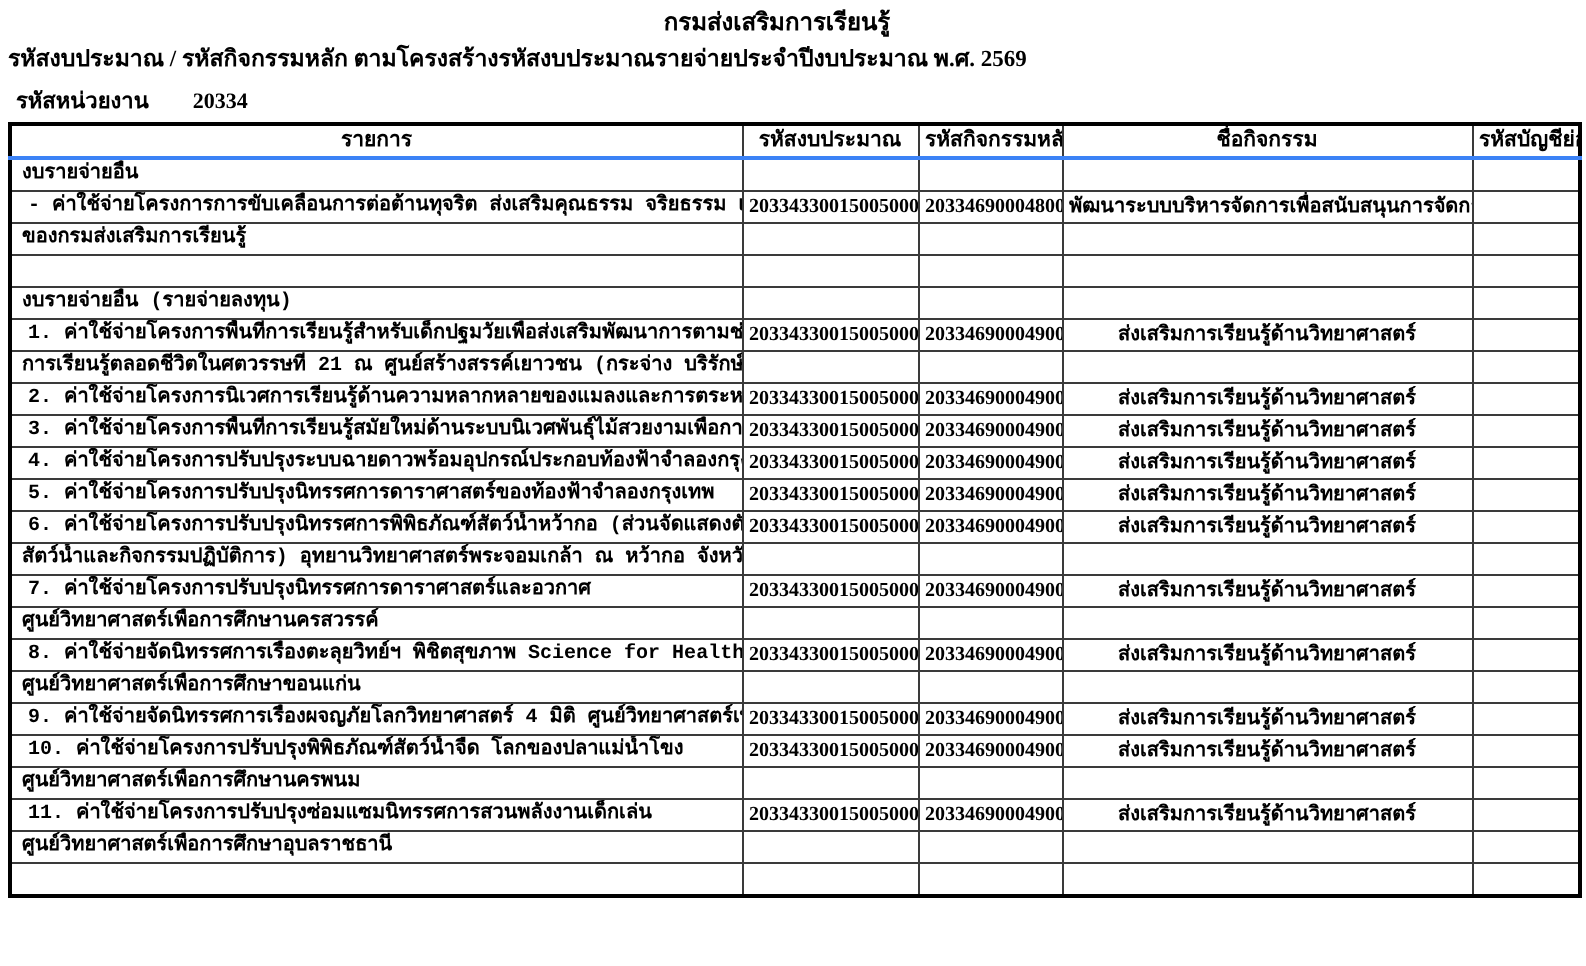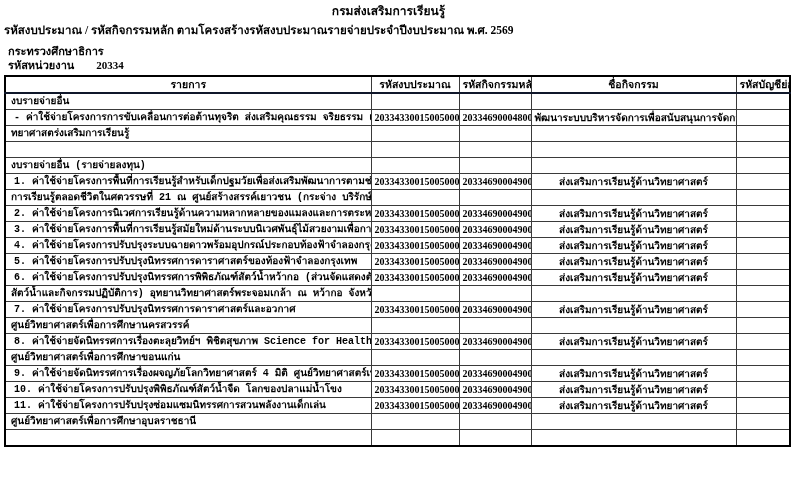--- a/index.html
+++ b/index.html
@@ -30,37 +30,36 @@
     font-size: 10px;
     height: 16px;
     padding: 0 3px;
     white-space: nowrap;
     overflow: hidden;
     font-weight: bold;
     line-height: 15px;
   }
   table.budget thead th {
     text-align: center;
-    border-bottom: 2px solid #0f172a;
+    border-bottom: 2px solid #3b82f6;
     height: 17px;
     font-size: 10.5px;
   }
   td.c-item { text-align: left; font-family: Liberation Mono, monospace; }
   td.c-code, td.c-act, td.c-name, td.c-sub { text-align: center; font-size: 9.5px; }
   tr.r-data td.c-item { padding-left: 8px; }
   tr.r-section td.c-item, tr.r-cont td.c-item { padding-left: 5px; }
 </style>
 </head>
 <body>
 
 <div class="doc">
   <div class="doc-title">กรมส่งเสริมการเรียนรู้</div>
   <div class="doc-subtitle">รหัสงบประมาณ / รหัสกิจกรรมหลัก ตามโครงสร้างรหัสงบประมาณรายจ่ายประจำปีงบประมาณ พ.ศ. 2569</div>
   <div class="doc-meta">
-    <div>กระทรวงศึกษาธิการ</div>
     <div class="agency-line">
       <span>รหัสหน่วยงาน</span>
       <span>20334</span>
     </div>
   </div>
 
   <table class="budget">
     <colgroup>
       <col style="width:366px">
       <col style="width:88px">
@@ -86,21 +85,21 @@
     <td class="c-sub"></td>
   </tr>
         <tr class="r-data">
     <td class="c-item">- ค่าใช้จ่ายโครงการการขับเคลื่อนการต่อต้านทุจริต ส่งเสริมคุณธรรม จริยธรรม และหลักธรรมาภิบาล</td>
     <td class="c-code">20334330015005000012</td>
     <td class="c-act">20334690004800000</td>
     <td class="c-name">พัฒนาระบบบริหารจัดการเพื่อสนับสนุนการจัดการเรียนรู้</td>
     <td class="c-sub"></td>
   </tr>
         <tr class="r-cont">
-    <td class="c-item">ทยาศาสตร่งเสริมการเรียนรู้</td>
+    <td class="c-item">ของกรมส่งเสริมการเรียนรู้</td>
     <td class="c-code"></td>
     <td class="c-act"></td>
     <td class="c-name"></td>
     <td class="c-sub"></td>
   </tr>
         <tr class="r-blank">
     <td class="c-item"></td>
     <td class="c-code"></td>
     <td class="c-act"></td>
     <td class="c-name"></td>
@@ -202,20 +201,27 @@
     <td class="c-code">20334330015005000021</td>
     <td class="c-act">20334690004900000</td>
     <td class="c-name">ส่งเสริมการเรียนรู้ด้านวิทยาศาสตร์</td>
     <td class="c-sub"></td>
   </tr>
         <tr class="r-data">
     <td class="c-item">10. ค่าใช้จ่ายโครงการปรับปรุงพิพิธภัณฑ์สัตว์น้ำจืด โลกของปลาแม่น้ำโขง</td>
     <td class="c-code">20334330015005000022</td>
     <td class="c-act">20334690004900000</td>
     <td class="c-name">ส่งเสริมการเรียนรู้ด้านวิทยาศาสตร์</td>
+    <td class="c-sub"></td>
+  </tr>
+        <tr class="r-cont">
+    <td class="c-item">ศูนย์วิทยาศาสตร์เพื่อการศึกษานครพนม</td>
+    <td class="c-code"></td>
+    <td class="c-act"></td>
+    <td class="c-name"></td>
     <td class="c-sub"></td>
   </tr>
         <tr class="r-data">
     <td class="c-item">11. ค่าใช้จ่ายโครงการปรับปรุงซ่อมแซมนิทรรศการสวนพลังงานเด็กเล่น</td>
     <td class="c-code">20334330015005000023</td>
     <td class="c-act">20334690004900000</td>
     <td class="c-name">ส่งเสริมการเรียนรู้ด้านวิทยาศาสตร์</td>
     <td class="c-sub"></td>
   </tr>
         <tr class="r-cont">

